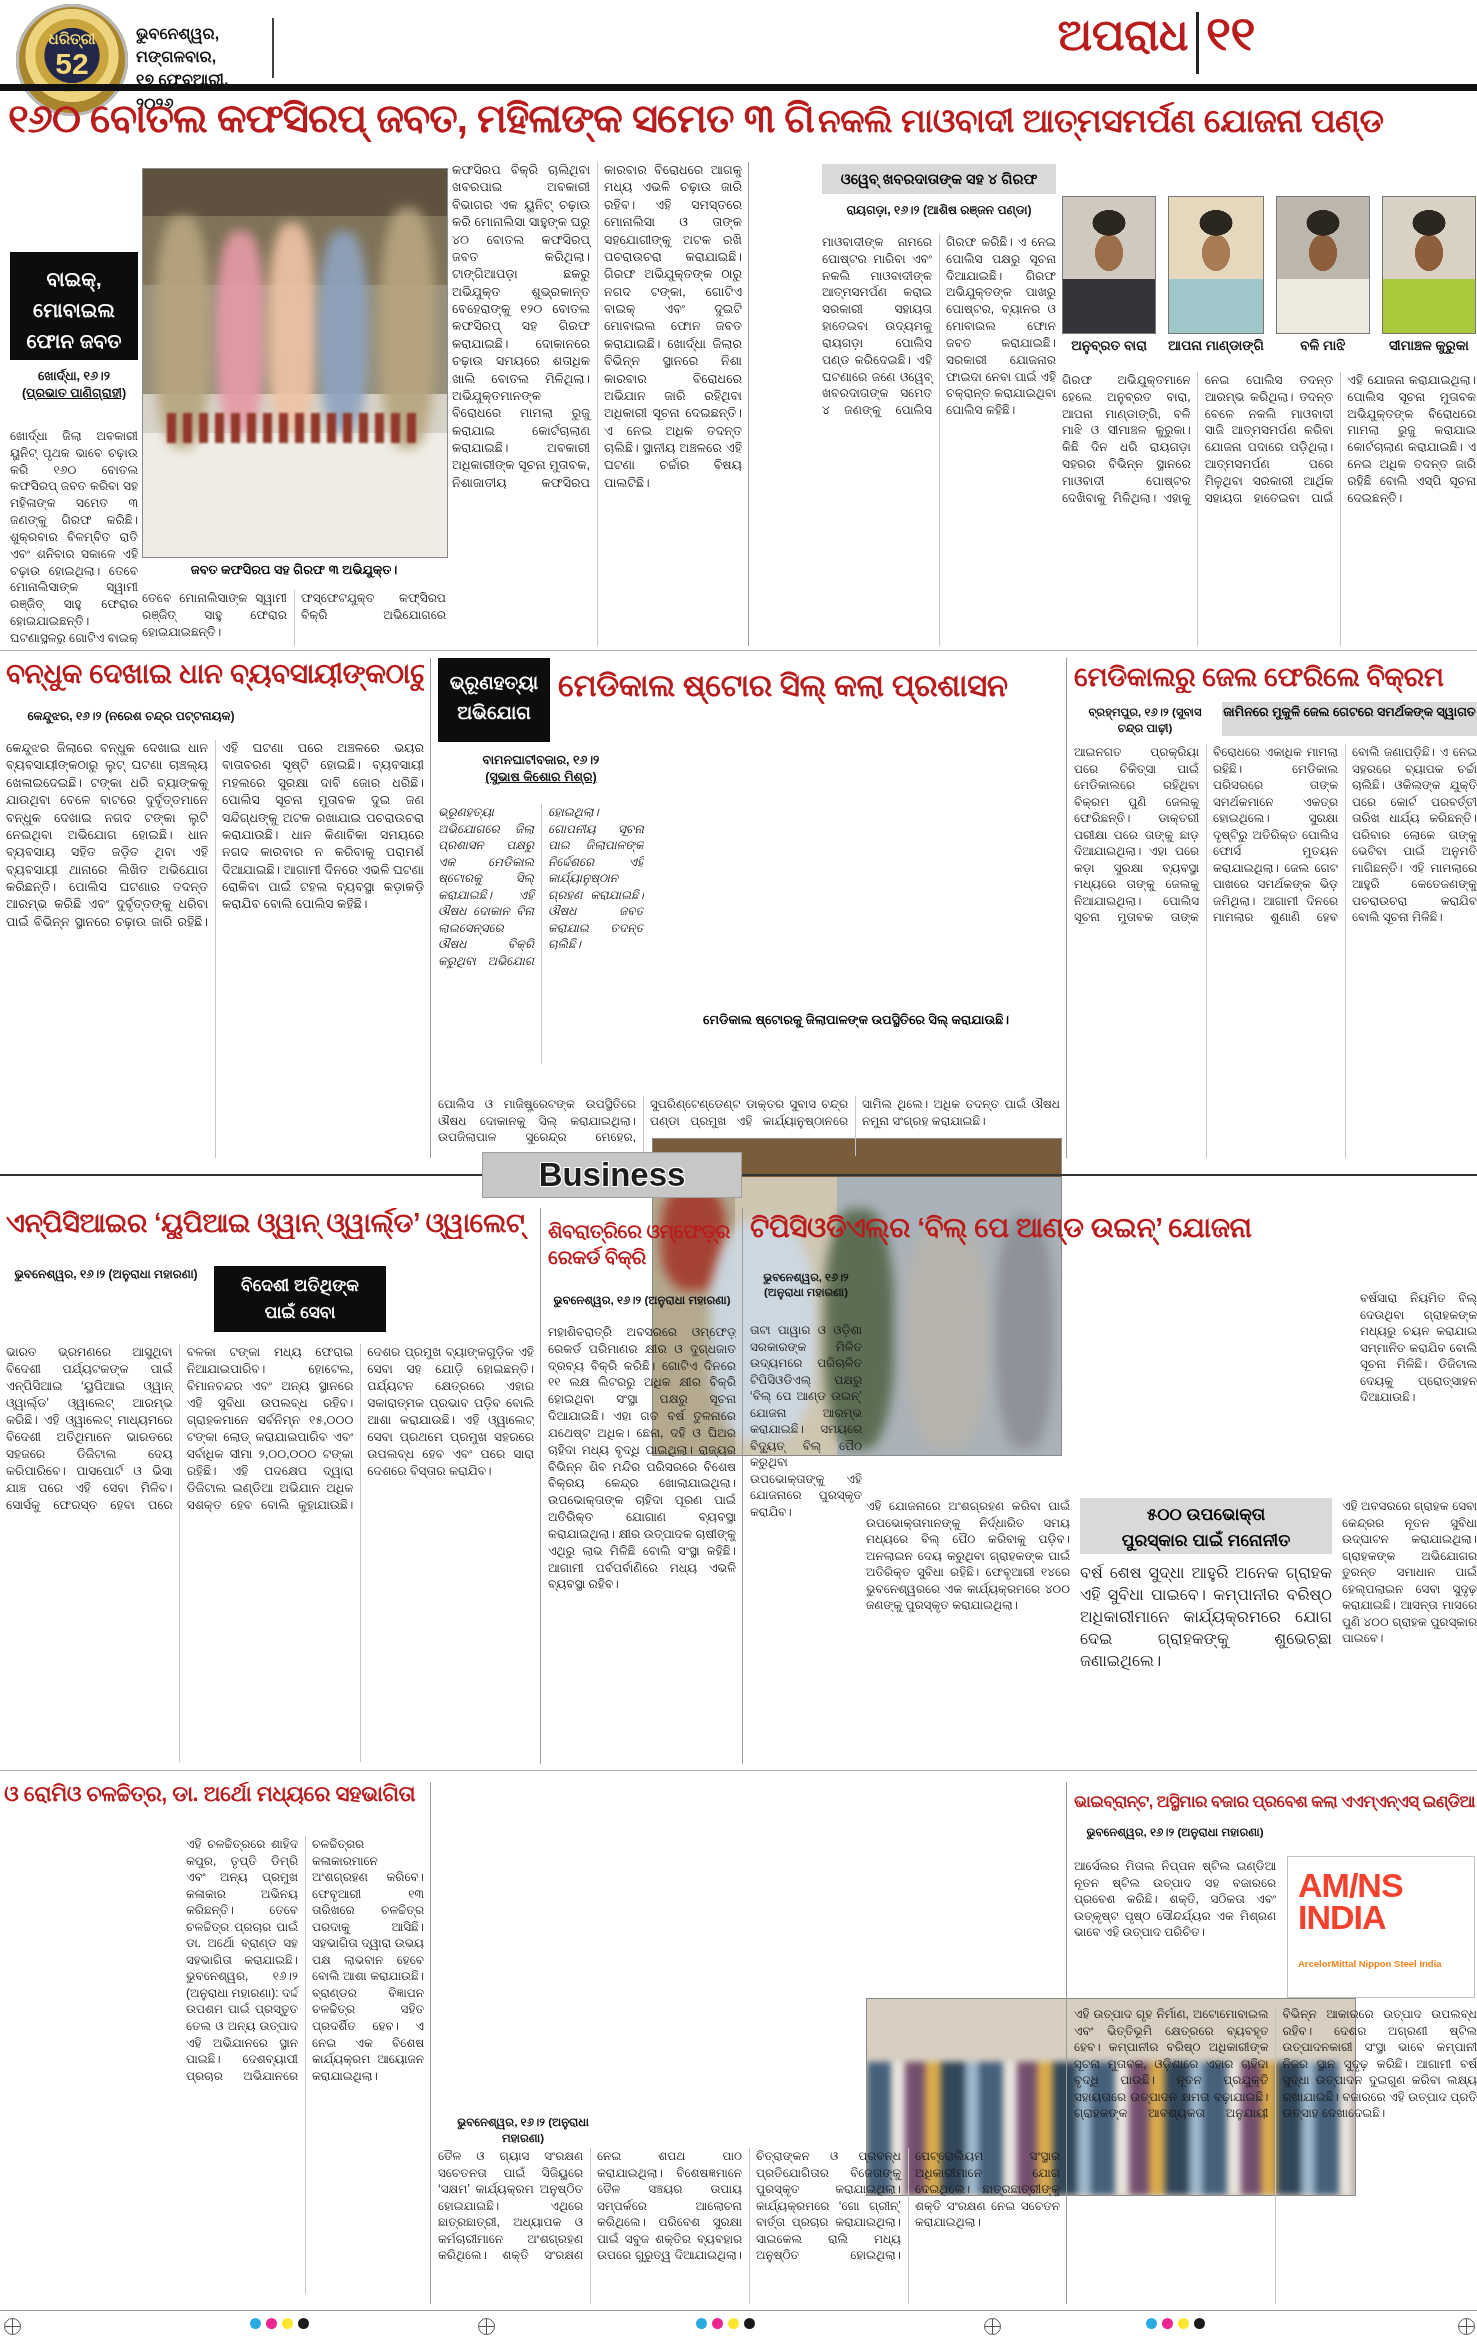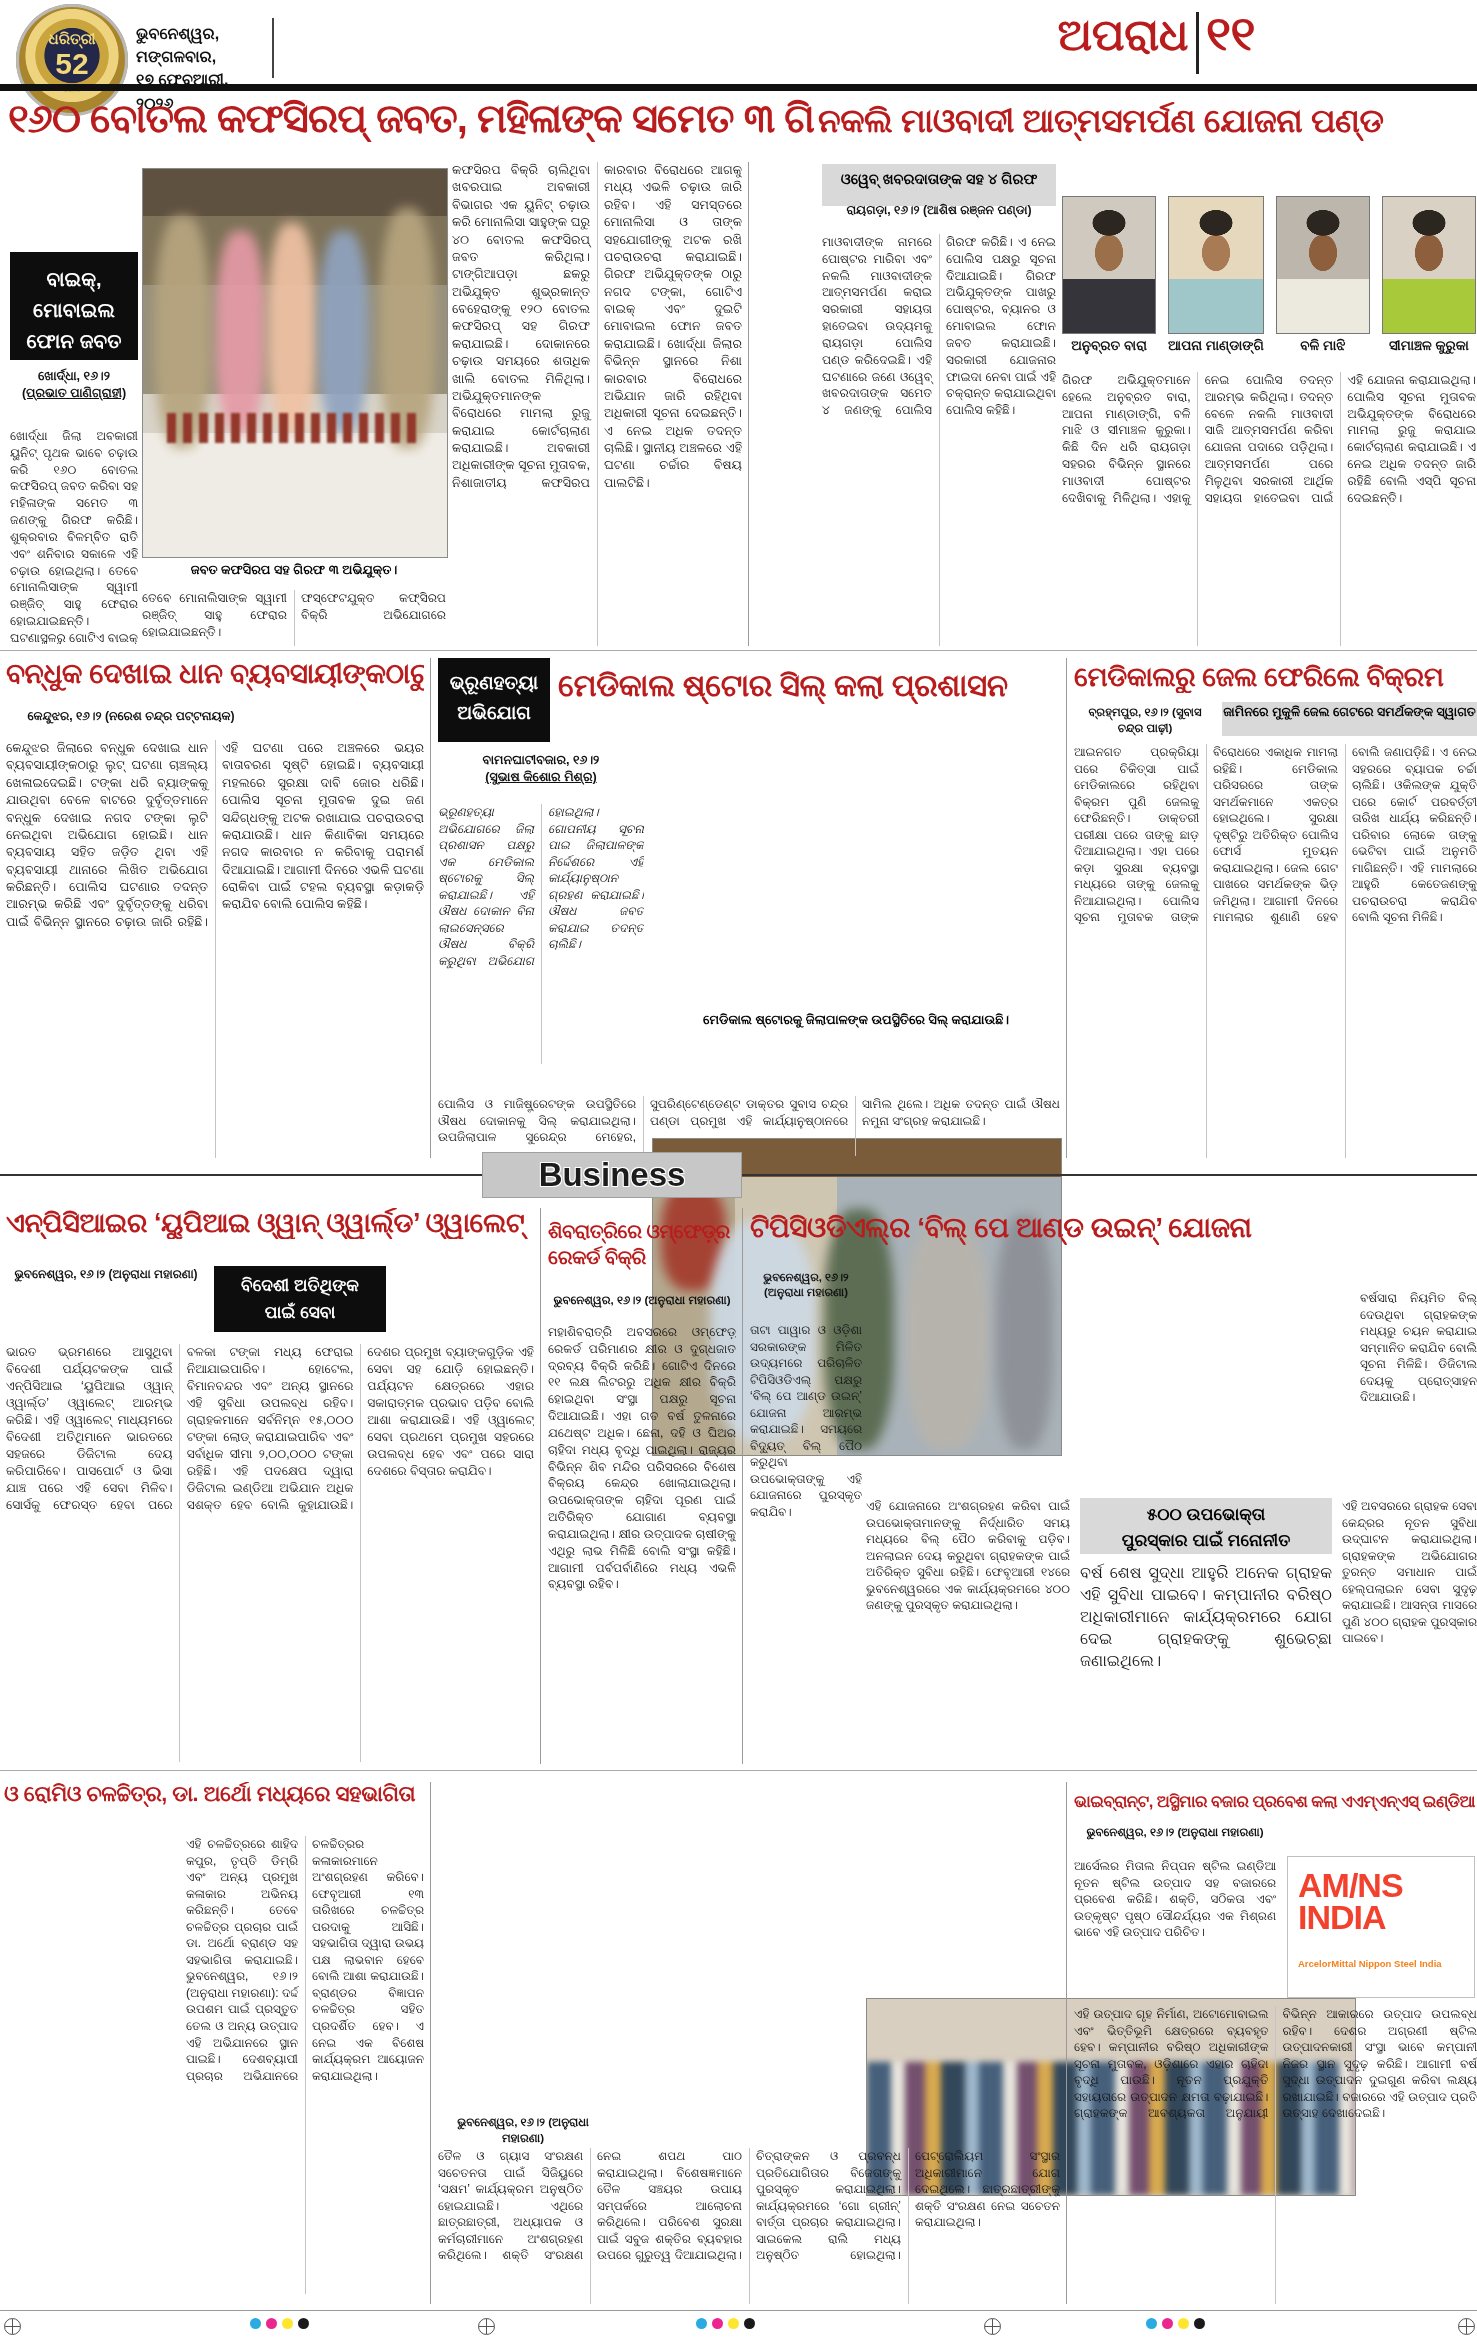--- a/index.html
+++ b/index.html
@@ -91,21 +91,21 @@
     <div class="blob" style="left:41%;top:14%;width:16%;height:54%;background:#f0c2a4;"></div>
     <div class="blob" style="left:58%;top:16%;width:16%;height:52%;background:#8fa3c0;"></div>
     <div class="s" style="left:8%;top:63%;width:84%;height:30px;background:repeating-linear-gradient(90deg,#93392b 0 9px,rgba(0,0,0,0) 9px 16px);filter:blur(1px);"></div>
   </div>
   <div class="s cap" style="left:142px;top:562px;width:304px;">ଜବତ କଫସିରପ ସହ ଗିରଫ ୩ ଅଭିଯୁକ୍ତ।</div>
   <div class="s bt c2" style="left:142px;top:590px;width:304px;height:56px;font-size:12.2px;">ତେବେ ମୋନାଲିସାଙ୍କ ସ୍ୱାମୀ ରଞ୍ଜିତ୍ ସାହୁ ଫେରାର ହୋଇଯାଇଛନ୍ତି। ଫସ୍‌ଫେଟଯୁକ୍ତ କଫ୍‌ସିରପ ବିକ୍ରି ଅଭିଯୋଗରେ ଅଭିଯୁକ୍ତମାନଙ୍କୁ ଗିରଫ ପରେ କୋର୍ଟଚାଲାଣ କରାଯାଇଛି।</div>
   <div class="s bt c2" style="left:452px;top:162px;width:290px;height:484px;">କଫସିରପ ବିକ୍ରି ଚାଲିଥିବା ଖବରପାଇ ଅବକାରୀ ବିଭାଗର ଏକ ୟୁନିଟ୍ ଚଢ଼ାଉ କରି ମୋନାଲିସା ସାହୁଙ୍କ ଘରୁ ୪୦ ବୋତଲ କଫସିରପ୍ ଜବତ କରିଥିଲା। ଟାଙ୍ଗିଆପଡ଼ା ଛକରୁ ଅଭିଯୁକ୍ତ ଶୁଭ୍ରକାନ୍ତ ବେହେରାଙ୍କୁ ୧୨୦ ବୋତଲ କଫସିରପ୍ ସହ ଗିରଫ କରାଯାଇଛି। ଦୋକାନରେ ଚଢ଼ାଉ ସମୟରେ ଶତାଧିକ ଖାଲି ବୋତଲ ମିଳିଥିଲା। ଅଭିଯୁକ୍ତମାନଙ୍କ ବିରୋଧରେ ମାମଲା ରୁଜୁ କରାଯାଇ କୋର୍ଟଚାଲାଣ କରାଯାଇଛି। ଅବକାରୀ ଅଧିକାରୀଙ୍କ ସୂଚନା ମୁତାବକ, ନିଶାଜାତୀୟ କଫସିରପ କାରବାର ବିରୋଧରେ ଆଗକୁ ମଧ୍ୟ ଏଭଳି ଚଢ଼ାଉ ଜାରି ରହିବ। ଏହି ସମସ୍ତରେ ମୋନାଲିସା ଓ ତାଙ୍କ ସହଯୋଗୀଙ୍କୁ ଅଟକ ରଖି ପଚରାଉଚରା କରାଯାଇଛି। ଗିରଫ ଅଭିଯୁକ୍ତଙ୍କ ଠାରୁ ନଗଦ ଟଙ୍କା, ଗୋଟିଏ ବାଇକ୍ ଏବଂ ଦୁଇଟି ମୋବାଇଲ ଫୋନ ଜବତ କରାଯାଇଛି। ଖୋର୍ଦ୍ଧା ଜିଲାର ବିଭିନ୍ନ ସ୍ଥାନରେ ନିଶା କାରବାର ବିରୋଧରେ ଅଭିଯାନ ଜାରି ରହିଥିବା ଅଧିକାରୀ ସୂଚନା ଦେଇଛନ୍ତି। ଏ ନେଇ ଅଧିକ ତଦନ୍ତ ଚାଲିଛି। ସ୍ଥାନୀୟ ଅଞ୍ଚଳରେ ଏହି ଘଟଣା ଚର୍ଚ୍ଚାର ବିଷୟ ପାଲଟିଛି।</div>
   <div class="s vr" style="left:748px;top:162px;height:484px;"></div>
 
   <div class="s hl" style="left:818px;top:102px;width:658px;font-size:33px;">ନକଲି ମାଓବାଦୀ ଆତ୍ମସମର୍ପଣ ଯୋଜନା ପଣ୍ଡ</div>
-  <div class="s gbox" style="left:822px;top:164px;width:234px;height:42px;line-height:30px;font-size:14.5px;">ଓୱେବ୍ ଖବରଦାତାଙ୍କ ସହ ୪ ଗିରଫ</div>
+  <div class="s gbox" style="left:822px;top:164px;width:234px;height:30px;line-height:30px;font-size:14.5px;">ଓୱେବ୍ ଖବରଦାତାଙ୍କ ସହ ୪ ଗିରଫ</div>
   <div class="s dl" style="left:822px;top:202px;width:234px;font-size:12.2px;">ରାୟଗଡ଼ା, ୧୬।୨ (ଆଶିଷ ରଞ୍ଜନ ପଣ୍ଡା)</div>
   <div class="s bt c2" style="left:822px;top:234px;width:234px;height:412px;font-size:12.2px;">ମାଓବାଦୀଙ୍କ ନାମରେ ପୋଷ୍ଟର ମାରିବା ଏବଂ ନକଲି ମାଓବାଦୀଙ୍କ ଆତ୍ମସମର୍ପଣ କରାଇ ସରକାରୀ ସହାୟତା ହାତେଇବା ଉଦ୍ୟମକୁ ରାୟଗଡ଼ା ପୋଲିସ ପଣ୍ଡ କରିଦେଇଛି। ଏହି ଘଟଣାରେ ଜଣେ ଓୱେବ୍ ଖବରଦାତାଙ୍କ ସମେତ ୪ ଜଣଙ୍କୁ ପୋଲିସ ଗିରଫ କରିଛି। ଏ ନେଇ ପୋଲିସ ପକ୍ଷରୁ ସୂଚନା ଦିଆଯାଇଛି। ଗିରଫ ଅଭିଯୁକ୍ତଙ୍କ ପାଖରୁ ପୋଷ୍ଟର, ବ୍ୟାନର ଓ ମୋବାଇଲ ଫୋନ ଜବତ କରାଯାଇଛି। ସରକାରୀ ଯୋଜନାର ଫାଇଦା ନେବା ପାଇଁ ଏହି ଚକ୍ରାନ୍ତ କରାଯାଇଥିବା ପୋଲିସ କହିଛି।</div>
 
   <div class="s mugrow" style="left:1062px;top:196px;width:414px;">
     <div class="mug">
       <div class="mugp" style="--bg:#cfc9bf;--shirt:#34343a;--skin:#9c6f4b;"></div>
       <div class="mugname">ଅନୁବ୍ରତ ବାରା</div>
     </div>
     <div class="mug">
       <div class="mugp" style="--bg:#e6d8bc;--shirt:#9fc6c9;--skin:#a87b55;"></div>

